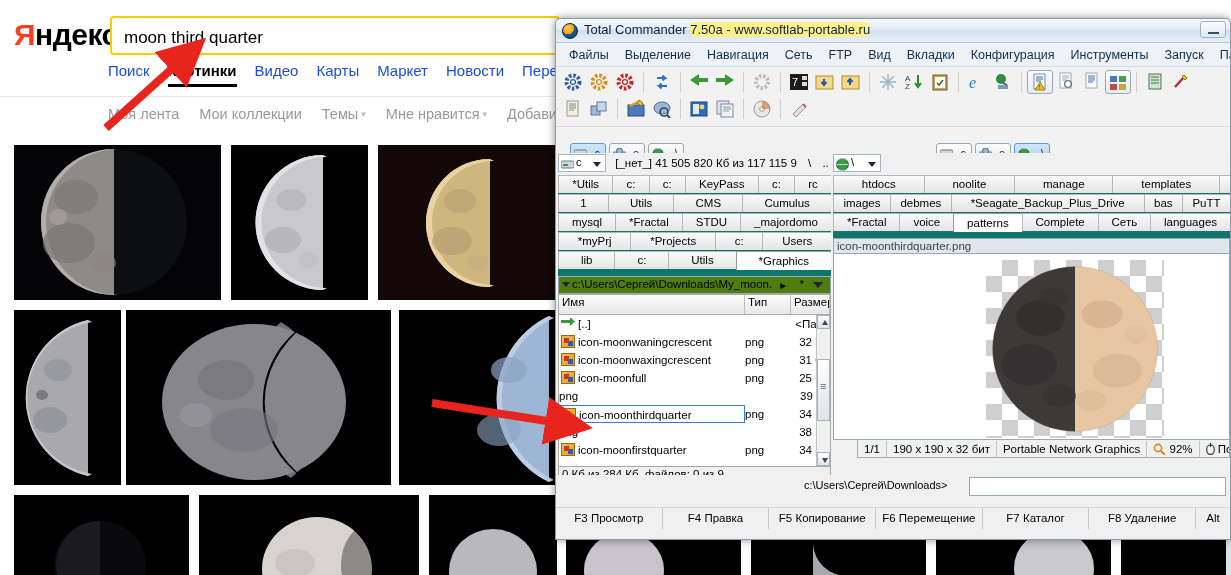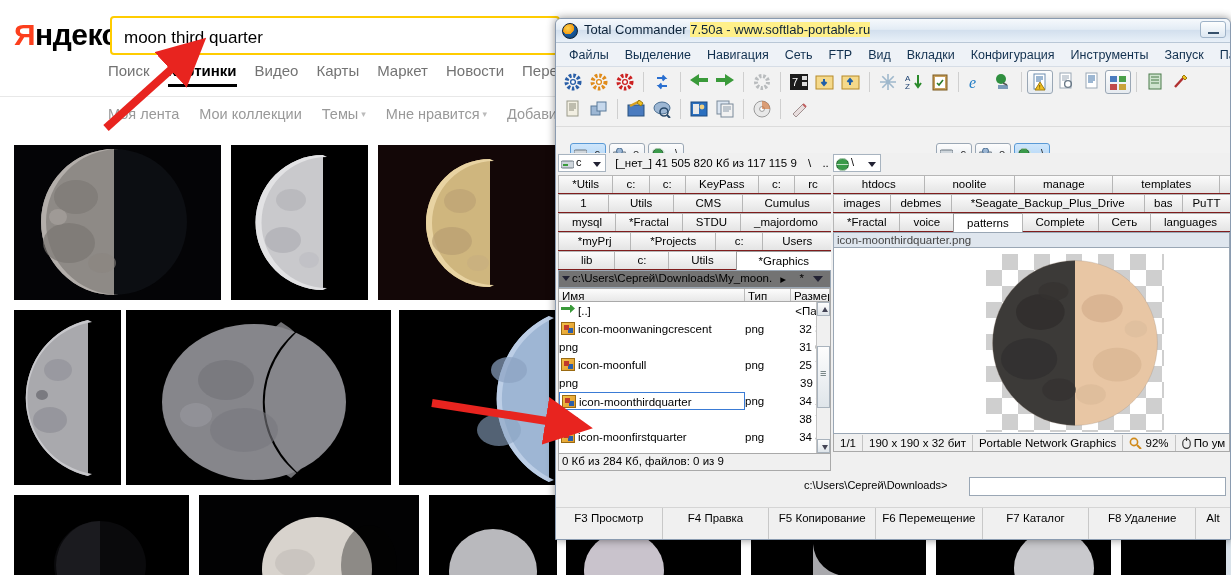--- a/index.html
+++ b/index.html
@@ -37,21 +37,21 @@
     font-size:17px; color:#000;
     font-family:"Liberation Sans", sans-serif;
   }
   .yx-nav {
     position:absolute; left:108px; top:62px;
     height:30px;
     white-space:nowrap;
   }
   .yx-nav-item {
     display:inline-block;
-    font-size:15px; color:#737373; margin-right:18px;
+    font-size:15px; color:#1d4ed8; margin-right:18px;
     position:relative; padding-bottom:6px;
   }
   .yx-nav-item.active { color:#000; font-weight:700; }
   .yx-nav-item.active::after {
     content:""; position:absolute; left:0; right:0; bottom:-2px;
     height:3px; background:#000;
   }
   .yx-subnav-sep {
     position:absolute; left:0; top:96px; width:1231px; height:1px;
     background:#e8e8e8;
@@ -92,21 +92,21 @@
   .tc-title-icon {
     position:absolute; left:6px; top:4px; width:16px; height:16px;
     border-radius:50%;
     background:radial-gradient(circle at 35% 30%, #ffd24d 0%, #f39c12 45%, #1a5b9e 46%, #0b3d6e 100%);
     border:1px solid #123;
   }
   .tc-title-text {
     position:absolute; left:28px; top:3px;
     font-size:13px; color:#0b2239; white-space:nowrap;
   }
-  .tc-title-hl { background:#fff08a; }
+  .tc-title-hl { background:#fff08a;border-radius:6px; }
   .tc-min-btn {
     position:absolute; right:4px; top:2px; width:26px; height:17px;
     border:1px solid #9fb3c8; border-radius:3px;
     background:linear-gradient(to bottom,#fdfefe,#dde8f2);
   }
   .tc-min-btn::after {
     content:""; position:absolute; left:7px; top:10px; width:11px; height:2px; background:#35506b;
   }
 
   .tc-menu {
@@ -158,47 +158,47 @@
   .pnl-drive-combo {
     display:inline-block; width:48px; height:18px; border:1px solid #a8b4c0; background:#fff;
     vertical-align:top; margin-top:1px; position:relative;
   }
   .pnl-drive-combo .lbl { position:absolute; left:17px; top:1px; font-size:11px; }
   .pnl-drive-combo .arrw { position:absolute; right:4px; top:7px;
     border-left:4px solid transparent; border-right:4px solid transparent; border-top:5px solid #223; }
   .pnl-free { display:inline-block; margin-left:6px; line-height:20px; vertical-align:top; }
   .pnl-updir { display:inline-block; margin-left:8px; line-height:20px; vertical-align:top; }
 
-  .tabrows { background:#7f1d1d; padding:0 0 0 0; }
+  .tabrows { background:#0f766e; padding:0 0 6px 0; }
   .tabrow { height:19px; white-space:nowrap; overflow:hidden; display:flex; }
   .ftab {
     flex:1 1 auto;
     height:18px; line-height:17px; font-size:11.5px; text-align:center;
     background:linear-gradient(to bottom,#fbfbfb,#e4e4e4);
     border:1px solid #b6b6b6; border-bottom:none;
     margin-right:-1px; color:#000;
     overflow:hidden; white-space:nowrap;
   }
   .ftab.active {
     background:#fff; font-weight:normal; height:19px; line-height:18px;
     border-color:#9a9a9a;
   }
   .path-bar {
-    height:18px; background:#737373; border:1px solid #9aa7b5;
+    height:18px; background:#4d7c0f; border:1px solid #9aa7b5;
     font-size:11.5px; color:#000; position:relative; white-space:nowrap; overflow:hidden;
   }
   .path-bar .pb-arrow { position:absolute; left:3px; top:5px;
     border-left:4px solid transparent; border-right:4px solid transparent; border-top:5px solid #223; }
   .path-bar .pb-text { position:absolute; left:13px; top:1px; }
   .path-bar .pb-right1 { position:absolute; right:44px; top:1px; }
   .path-bar .pb-star { position:absolute; right:26px; top:1px; }
   .path-bar .pb-down { position:absolute; right:7px; top:5px;
     border-left:5px solid transparent; border-right:5px solid transparent; border-top:6px solid #223; }
 
-  .hdr-row { height:14px; display:flex; background:linear-gradient(to bottom,#fcfcfc,#e8e8e8);
+  .hdr-row { height:21px; display:flex; background:linear-gradient(to bottom,#fcfcfc,#e8e8e8);
              border:1px solid #a9a9a9; font-size:11.5px; }
   .hdr-cell { border-right:1px solid #bbb; padding-left:3px; line-height:15px; overflow:hidden; }
   .file-list { position:relative; background:#fff; border:1px solid #a9a9a9; border-top:none;
                height:152px; overflow:hidden; font-size:11.5px; }
   .file-row { height:18px; line-height:18px; display:flex; position:relative; white-space:nowrap; }
   .file-row.sel { }
   .file-row.sel .fname-wrap {
     border:1px solid #3a7bd5; height:18px; box-sizing:border-box;
   }
   .fname-wrap { flex:0 0 186px; position:relative; overflow:hidden; padding-left:2px; }
@@ -230,28 +230,28 @@
     position:absolute; left:152px; top:6px; width:178px; height:178px;
     background-image:
       linear-gradient(45deg,#cfcfcf 25%, transparent 25%, transparent 75%, #cfcfcf 75%),
       linear-gradient(45deg,#cfcfcf 25%, transparent 25%, transparent 75%, #cfcfcf 75%);
     background-size:32px 32px;
     background-position:0 0, 16px 16px;
     background-color:#fff;
   }
   .prev-moon { position:absolute; left:152px; top:6px; width:178px; height:178px; }
   .prev-status { height:18px; display:flex; background:#f0f0f0; border:1px solid #a9a9a9; border-top:none;
-                 font-size:11.5px; align-items:center; overflow:hidden; white-space:nowrap;}
+                 font-size:11.5px; align-items:center; overflow:hidden; white-space:nowrap;margin-left:24px;}
   .ps-cell { padding:0 6px; border-right:1px solid #c3c3c3; line-height:16px; }
 
   .cmd-line { position:relative; height:24px; background:#f0f0f0; }
   .cmd-prompt { position:absolute; right:645px; top:4px; font-size:11px; white-space:nowrap;}
   .cmd-input { position:absolute; left:42px; top:2px; right:3px; height:19px;
                background:#fff; border:1px solid #9aa7b5; }
-  .fkeys { position:absolute; left:0; bottom:0; width:100%; height:32px; display:flex;
+  .fkeys { position:absolute; left:0; bottom:10px; width:100%; height:22px; display:flex;
            background:#f0f0f0; border-top:1px solid #d5d5d5; }
   .fkey { flex:1 1 0; text-align:center; font-size:11.5px; line-height:21px;
           border-right:1px solid #c8c8c8; overflow:hidden; white-space:nowrap; color:#000;}
   .fkey:last-child { border-right:none; }
 </style>
 </head>
 <body>
 
 <div id="yandex-page">
 
@@ -631,20 +631,21 @@
               </svg><span>[..]</span></span>
           <span class="ftype"></span>
           <span class="fsize">&lt;Папк</span>
         </div>
         <div class="file-row">
           <span class="fname-wrap"><span class="ficon"></span><span>icon-moonwaningcrescent</span></span>
           <span class="ftype">png</span>
           <span class="fsize">32 34</span>
         </div>
         <div class="file-row">
+          <span class="fname-wrap"><span class="ficon"></span><span>icon-moonwaxingcrescent</span></span>
           <span class="ftype">png</span>
           <span class="fsize">31 03</span>
         </div>
         <div class="file-row">
           <span class="fname-wrap"><span class="ficon"></span><span>icon-moonfull</span></span>
           <span class="ftype">png</span>
           <span class="fsize">25 79</span>
         </div>
         <div class="file-row">
           <span class="ftype">png</span>

